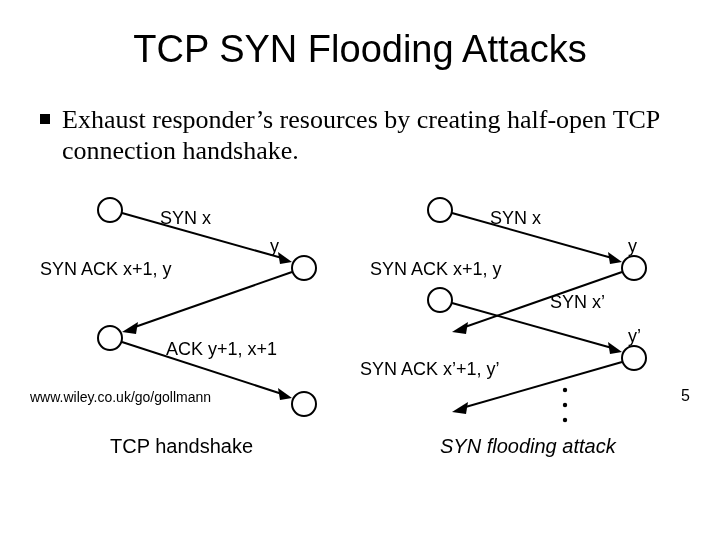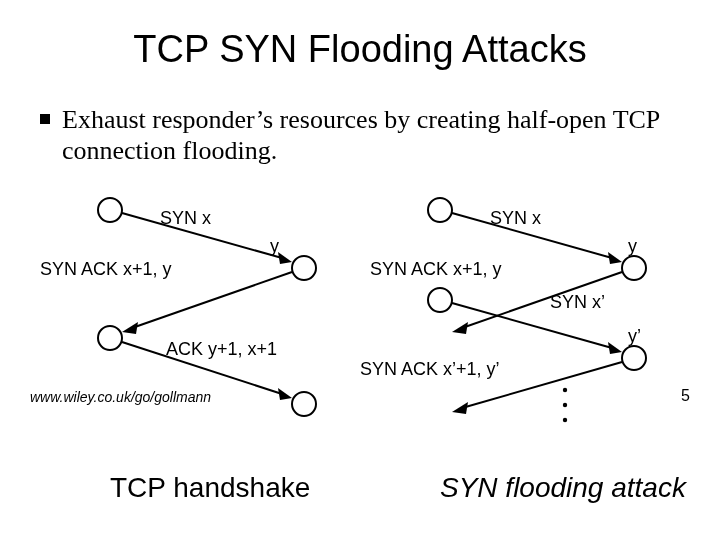--- a/index.html
+++ b/index.html
@@ -46,34 +46,33 @@
   }
   svg.diagram {
     position: absolute;
     top: 180px;
     left: 0;
     width: 720px;
     height: 300px;
   }
   .caption-left, .caption-right {
     position: absolute;
-    top: 472px;
-    font-size: 28px;
+    top: 435px;
+    font-size: 20px;
     font-family: Arial, Helvetica, sans-serif;
   }
   .caption-left { left: 110px; }
   .caption-right { left: 440px; font-style: italic; }
   .footer {
     position: absolute;
     bottom: 14px;
     left: 30px;
     font-size: 14px;
     font-family: Arial, Helvetica, sans-serif;
     color: #000;
-    font-style: italic;
   }
   .pagenum {
     position: absolute;
     bottom: 14px;
     right: 30px;
     font-size: 16px;
     font-family: Arial, Helvetica, sans-serif;
     color: #000;
   }
   .svg-label {
@@ -84,21 +83,21 @@
 </style>
 </head>
 <body>
 
 <div class="slide">
 
   <div class="title">TCP SYN Flooding Attacks</div>
 
   <div class="bullet">
     <span class="marker"></span>
-    <span>Exhaust responder’s resources by creating half-open TCP connection flooding.</span>
+    <span>Exhaust responder’s resources by creating half-open TCP connection handshake.</span>
   </div>
 
   <svg class="diagram" viewBox="0 0 720 300">
 
     <circle cx="110" cy="30" r="12" fill="#fff" stroke="#000" stroke-width="2"></circle>
 
     <text x="160" y="44" class="svg-label">SYN x</text>
 
     <line x1="122" y1="33" x2="282" y2="78" stroke="#000" stroke-width="2"></line>
     <polygon points="292,82 278,72 280,84" fill="#000"></polygon>

